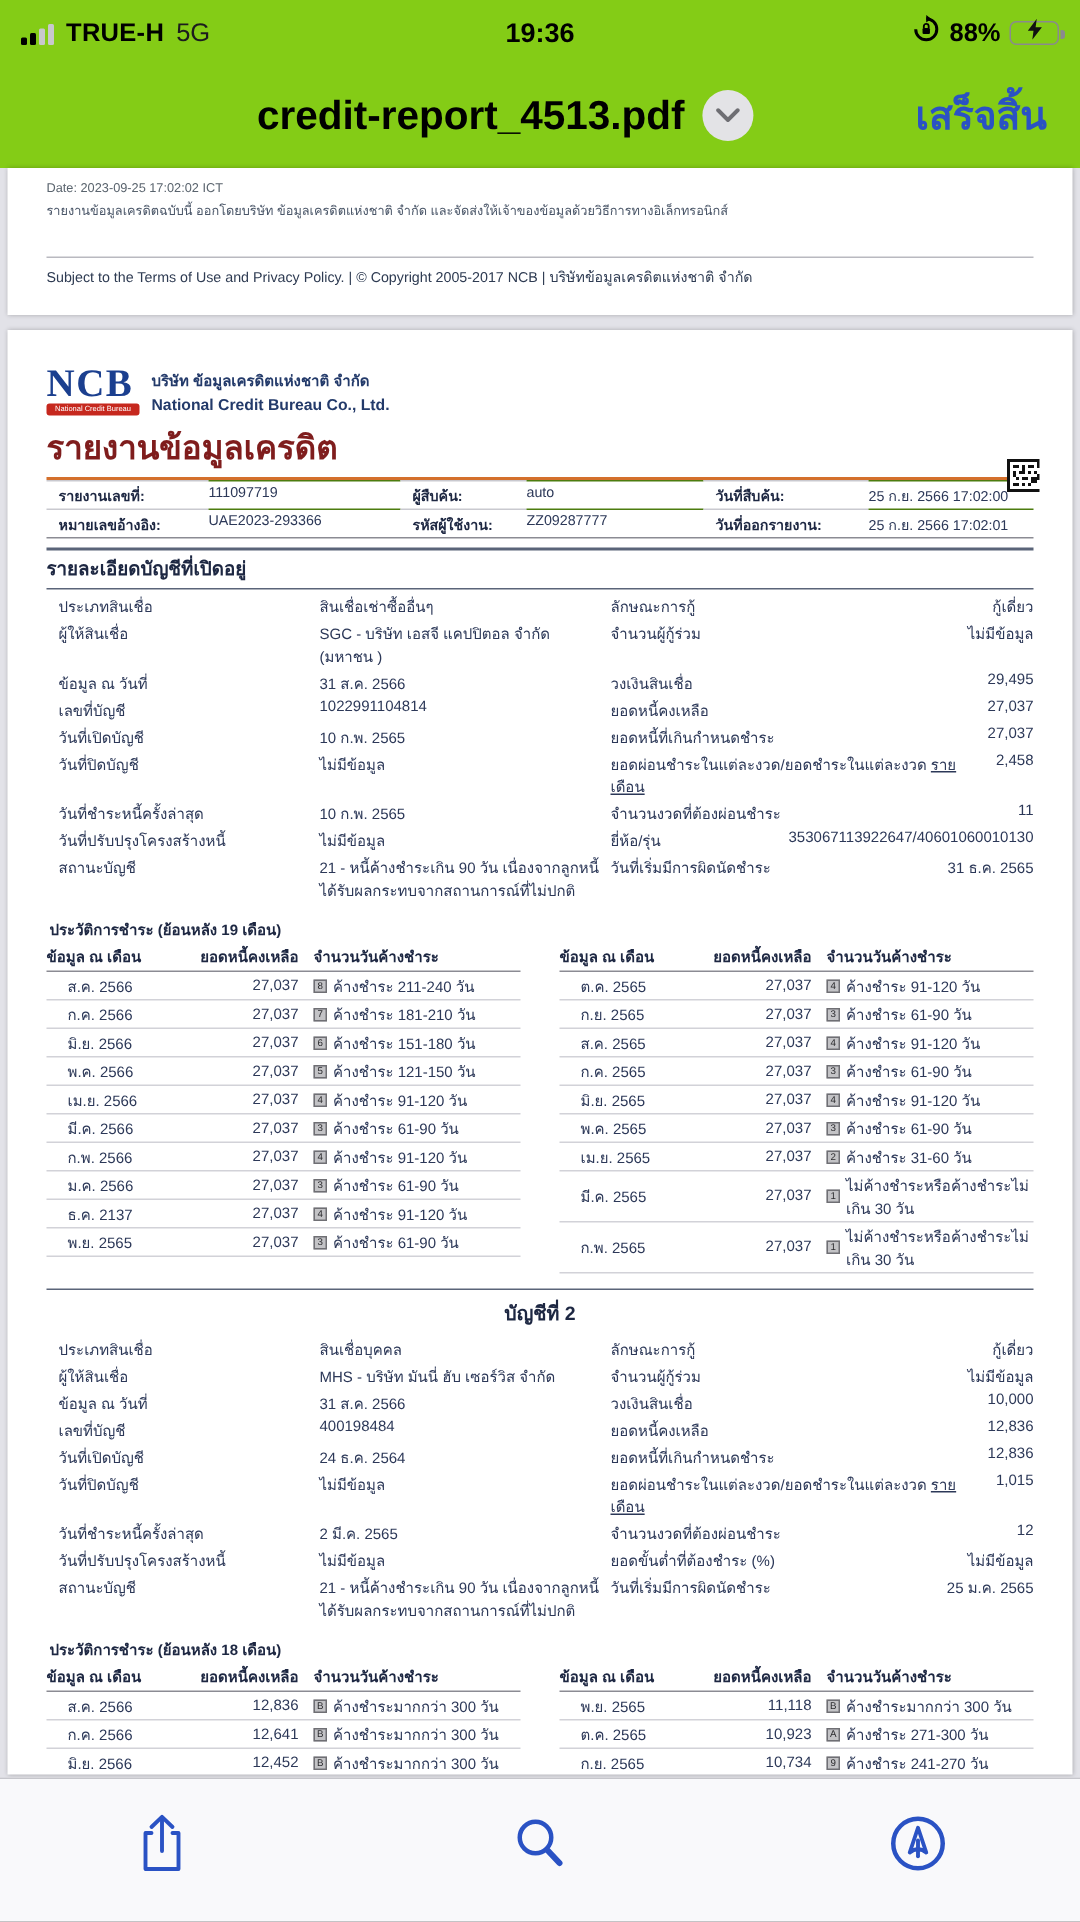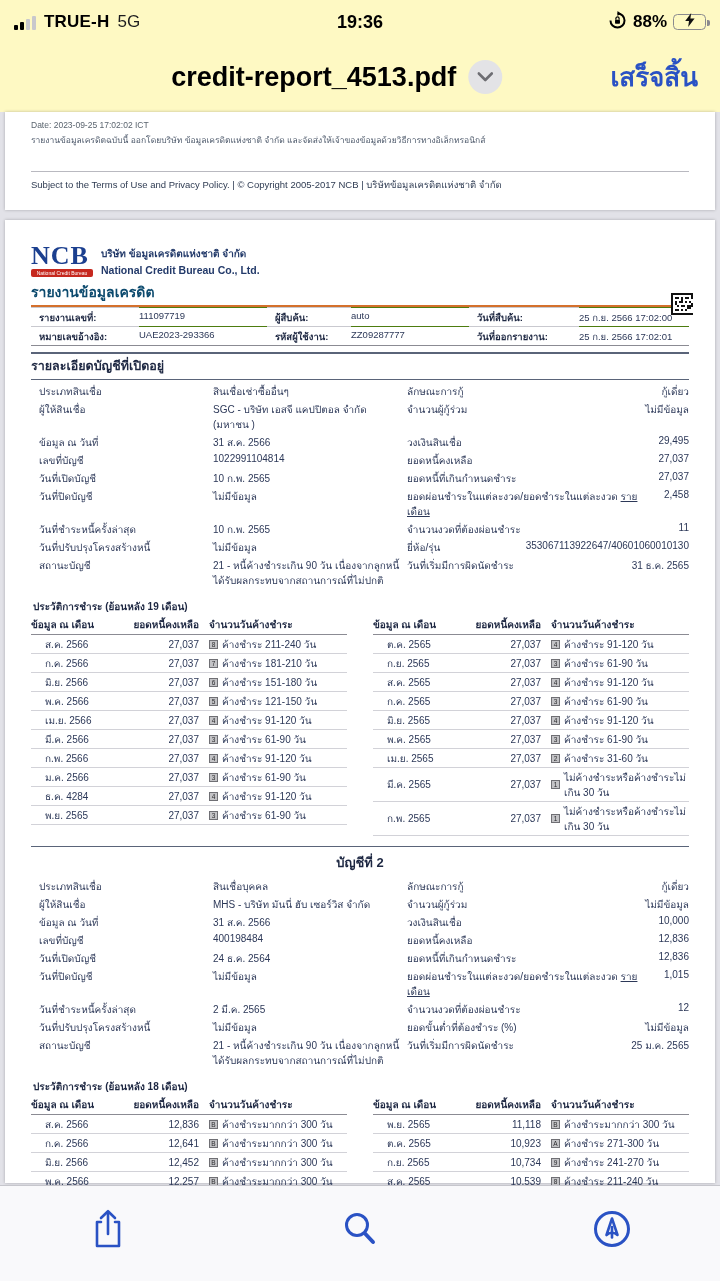--- a/index.html
+++ b/index.html
@@ -1,21 +1,21 @@
 <!DOCTYPE html>
 <html><head>
 <meta charset="utf-8">
 <style>
   * { margin:0; padding:0; box-sizing:border-box; }
   html,body { width:720px; }
   body { font-family:"Liberation Sans","DejaVu Sans",sans-serif; background:#000; }
   .phone { position:relative; width:720px; height:1281px; background:#e2e2e8; overflow:hidden; }
 
   
-  .chrome { background:#fef9c3; }
+  .chrome { background:#84cc16; }
   .status-bar { height:44px; display:flex; align-items:center; padding:0 14px; color:#000; }
   .sb-left { display:flex; align-items:flex-end; gap:8px; width:260px; }
   .signal { display:flex; align-items:flex-end; gap:2px; height:16px; padding-bottom:2px; }
   .signal i { display:block; width:4px; border-radius:1px; background:#c8c8cc; }
   .signal i.on { background:#000; }
   .s1{height:5px} .s2{height:8px} .s3{height:11px} .s4{height:14px}
   .carrier { font-size:17px; font-weight:600; letter-spacing:.2px; }
   .network { font-size:17px; font-weight:400; color:#1c1c1e; }
   .sb-time { flex:1; text-align:center; font-size:18px; font-weight:700; margin-left:-40px; }
   .sb-right { display:flex; align-items:center; gap:6px; justify-content:flex-end; width:220px; }
@@ -47,21 +47,21 @@
   .ncb-logo { width:62px; }
   .ncb-abbr { font-size:26px; font-weight:800; color:#1b3f8f; letter-spacing:1px; line-height:24px; font-family:"Liberation Serif","DejaVu Serif",serif; }
   .ncb-banner { background:#c6281e; color:#fff; font-size:5px; text-align:center; border-radius:2px; padding:1px 0; margin-top:1px; }
   .company-lines { padding-top:2px; }
   .company-th { font-size:10px; font-weight:700; color:#233a6a; }
   .company-en { font-size:10.5px; font-weight:700; color:#233a6a; margin-top:3px; }
   .head-right { margin-left:auto; text-align:right; padding-right:14px; }
   .confidential { color:#cc3a1c; font-size:15px; font-weight:800; }
   .page-label { font-size:11px; font-weight:700; color:#1d2742; margin-top:2px; }
 
-  .rep-title { font-size:14px; font-weight:800; color:#0c4a6e; margin-top:4px; }
+  .rep-title { font-size:22px; font-weight:800; color:#7f1d1d; margin-top:4px; }
   .title-rule { border-top:2px solid #d4702c; margin-top:2px; }
 
   .meta-wrap { position:relative; }
   .meta-grid { display:grid; grid-template-columns:108px 128px 84px 118px 110px 1fr; font-size:9.5px; border-bottom:1px solid #8b8b93; }
   .meta-cell-label { font-weight:700; color:#1d2742; padding:2px 0 1px 8px; border-top:1px solid #c9c9cf; }
   .meta-cell-value { color:#2c3858; padding:2px 0 1px; border-top:1px solid #4d7c0f; }
   .datamatrix { position:absolute; right:-4px; top:-14px; }
 
   .section-title { font-size:12.5px; font-weight:800; color:#1d2742; border-top:2px solid #5a6479; border-bottom:1.5px solid #5a6479; padding:2px 0 3px; margin-top:6px; }
 
@@ -339,21 +339,21 @@
   <div class="hist-row">
     <span class="h-month">ม.ค. 2566</span>
     <span class="h-bal">27,037</span>
     <span class="h-status">
       <span class="code-chip">3</span>
       <span>ค้างชำระ 61-90 วัน</span>
     </span>
   </div>
 
   <div class="hist-row">
-    <span class="h-month">ธ.ค. 4284</span>
+    <span class="h-month">ธ.ค. 2137</span>
     <span class="h-bal">27,037</span>
     <span class="h-status">
       <span class="code-chip">4</span>
       <span>ค้างชำระ 91-120 วัน</span>
     </span>
   </div>
 
   <div class="hist-row">
     <span class="h-month">พ.ย. 2565</span>
     <span class="h-bal">27,037</span>

